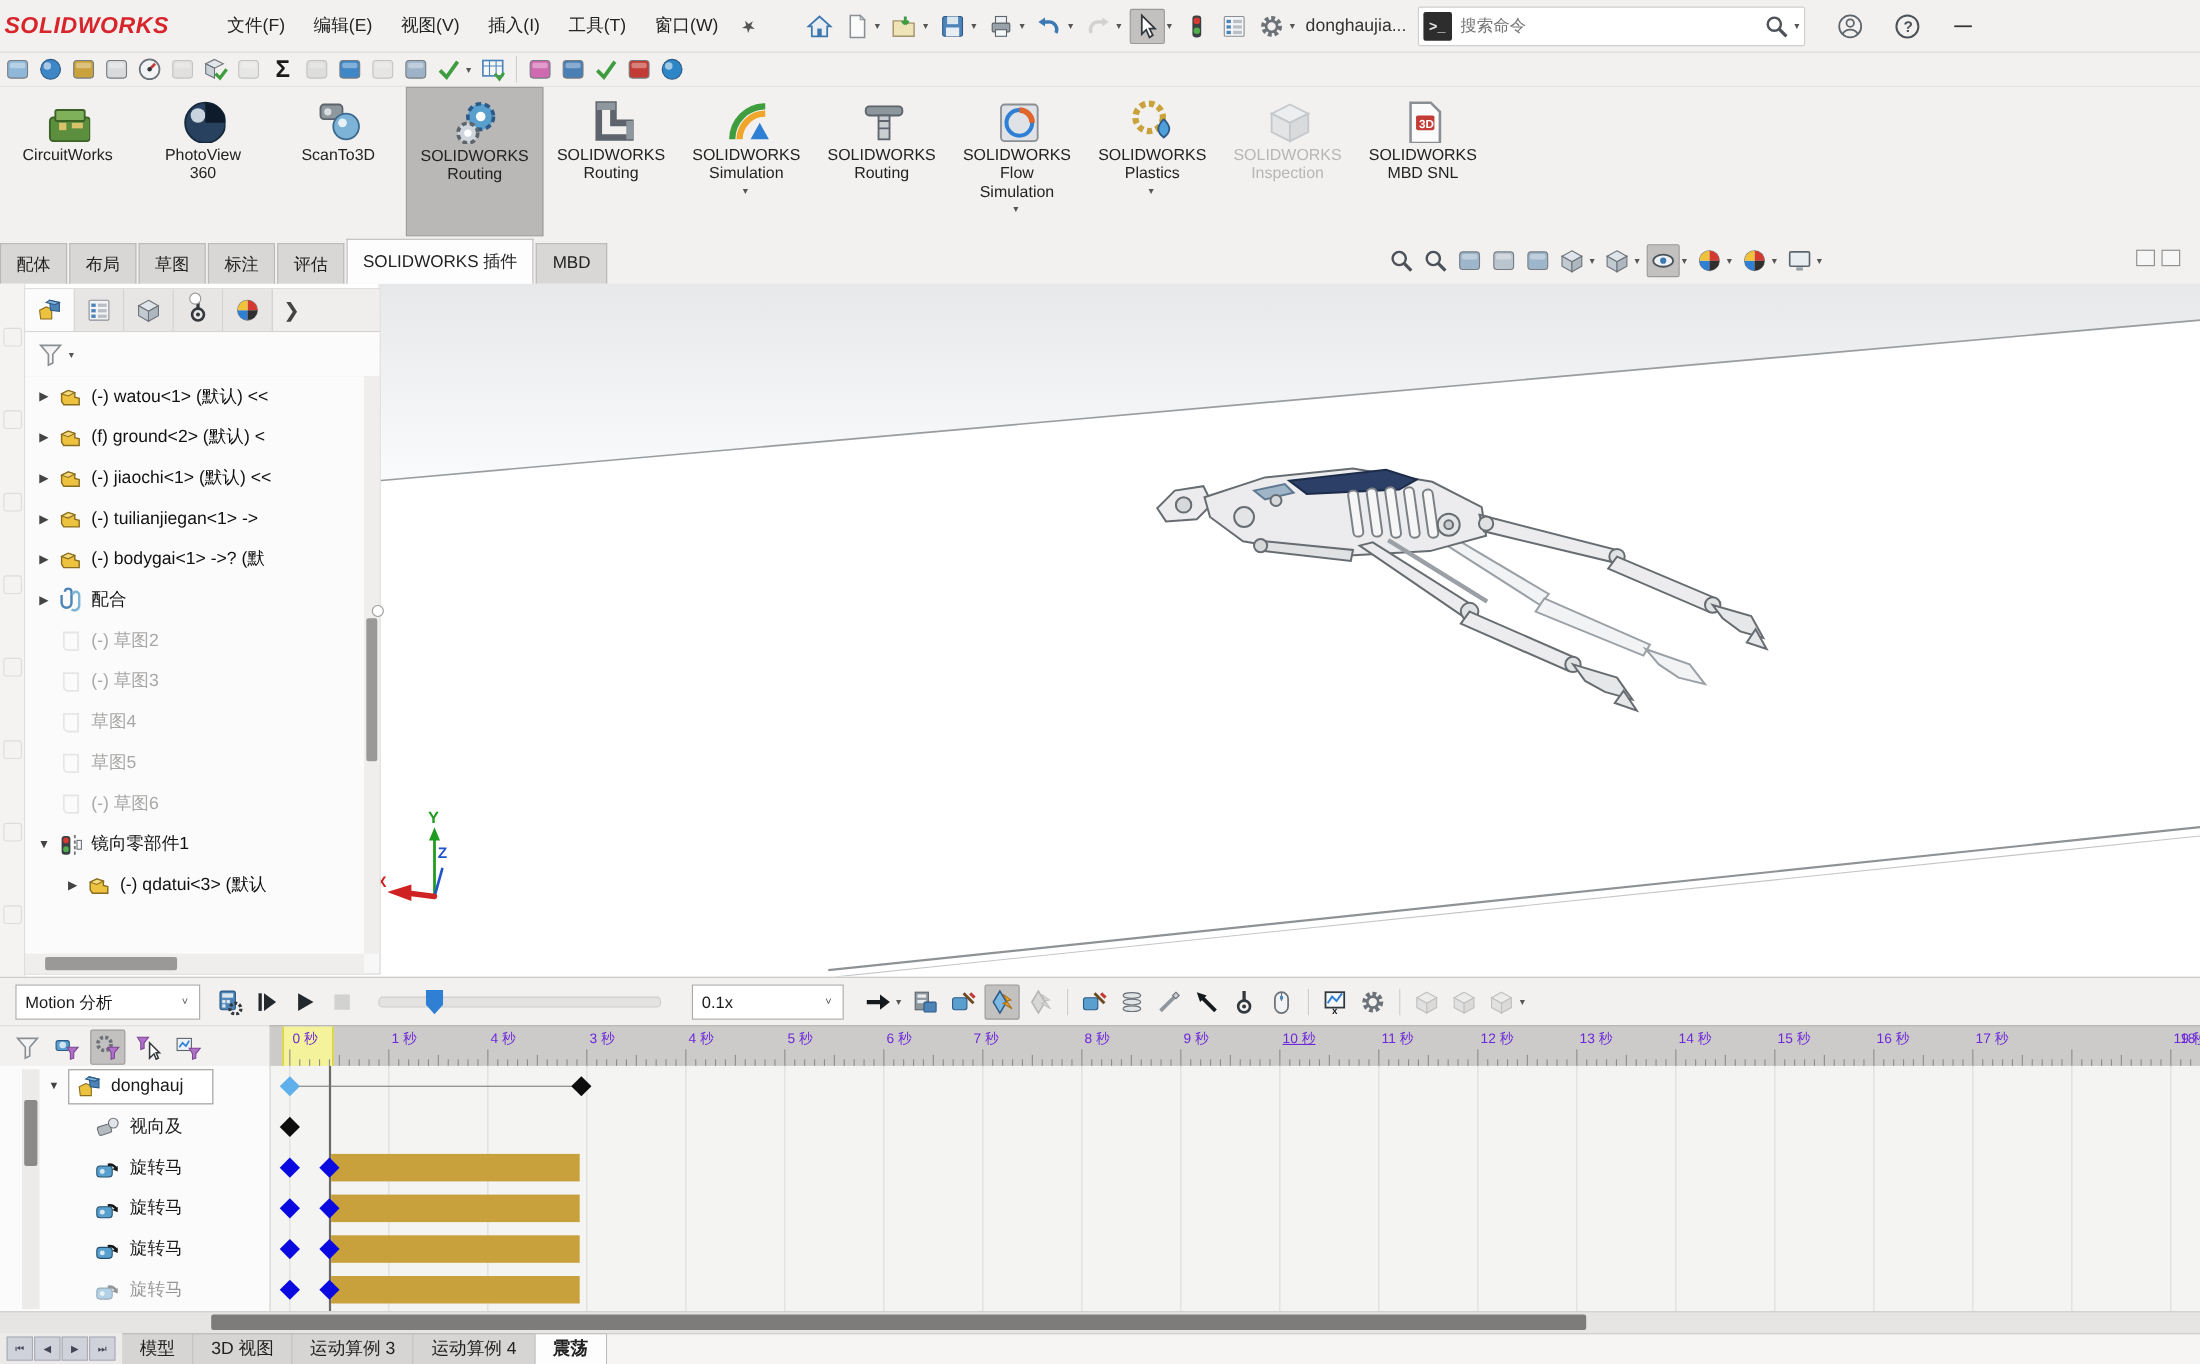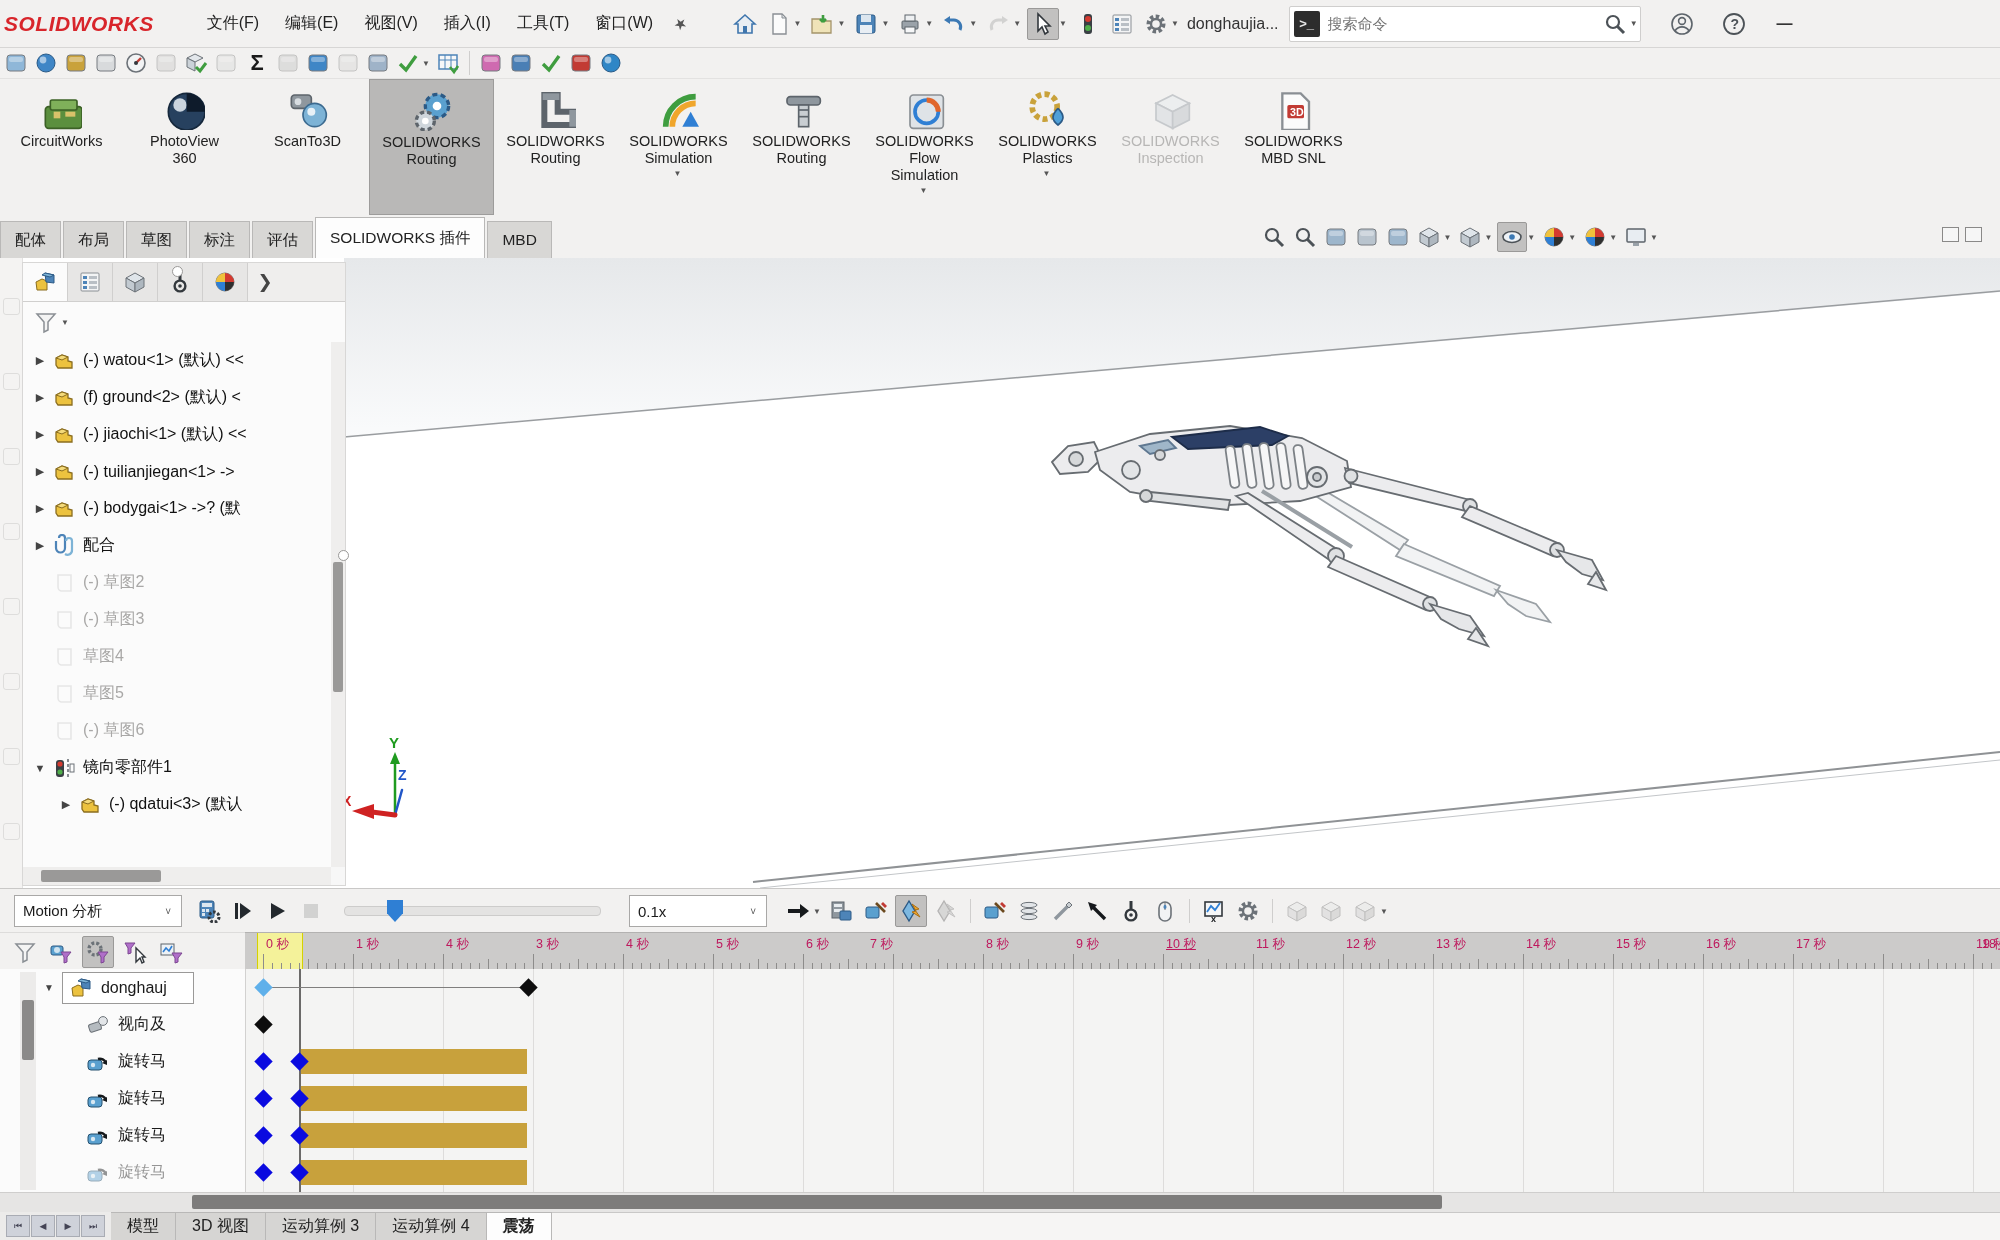--- a/index.html
+++ b/index.html
@@ -65,21 +65,21 @@
   #splitcircle2{left:338px;top:550px;width:9px;height:9px;border:1.5px solid #9a9998;border-radius:50%;background:#fff;}
   
   #motionbar{left:0;top:888px;width:2000px;height:44px;background:#f2f1f0;border-top:1px solid #c9c8c7;display:flex;align-items:center;gap:4px;padding-left:14px;}
   #studysel{width:150px;height:30px;background:#fff;border:1px solid #a9a8a7;display:flex;align-items:center;justify-content:space-between;padding:0 8px;font-size:15px;}
   #speedsel{width:120px;height:30px;background:#fff;border:1px solid #a9a8a7;display:flex;align-items:center;justify-content:space-between;padding:0 8px;font-size:15px;margin-left:10px;}
   #tslider{width:255px;height:8px;background:#e4e3e2;border:1px solid #cdcccb;border-radius:4px;position:relative;margin:0 14px;}
   #tthumb{position:absolute;left:42px;top:-7px;width:16px;height:22px;background:#2f7fd4;clip-path:polygon(0 0,100% 0,100% 60%,50% 100%,0 60%);}
   
   #filtericons{left:0;top:932px;width:245px;height:37px;background:#f2f1f0;display:flex;align-items:center;gap:6px;padding-left:10px;border-top:1px solid #dddcdb;}
   #ruler{left:245px;top:932px;width:1755px;height:37px;background:#cccbca;border-top:1px solid #b3b2b1;overflow:hidden;}
-  .rlabel{position:absolute;top:3px;font-size:12.5px;color:#be185d;white-space:nowrap;}
+  .rlabel{position:absolute;top:3px;font-size:12.5px;color:#6d28d9;white-space:nowrap;}
   .rtick{position:absolute;bottom:0;width:1px;background:#8d8c8b;}
   #rhl{position:absolute;top:0;height:37px;background:#f4f29a;border-left:1px solid #d6d200;border-right:1px solid #d6d200;}
   #tlcanvas{left:245px;top:969px;width:1755px;height:223px;background:#f4f4f3;overflow:hidden;}
   .gline{position:absolute;top:0;bottom:0;width:1px;background:#dddcdb;}
   #curline{position:absolute;top:0;bottom:0;width:1.5px;background:#6b6a69;}
   .key{position:absolute;width:13px;height:13px;transform:rotate(45deg);}
   .kblue{background:#0a0ae0;}
   .kblack{background:#0d0d0d;}
   .klightblue{background:#5fb0ea;}
   .tlbar{position:absolute;height:25px;background:#c8a13c;}
@@ -1102,21 +1102,21 @@
   </div>
 <div id="ruler" class="abs">
     <div id="rhl" style="left: 12px; width: 43.8px;"></div>
     <div class="rlabel" style="left: 21px;">0 秒</div>
     <div class="rlabel" style="left: 111px;">1 秒</div>
     <div class="rlabel" style="left: 201px;">4 秒</div>
     <div class="rlabel" style="left: 291px;">3 秒</div>
     <div class="rlabel" style="left: 381px;">4 秒</div>
     <div class="rlabel" style="left: 471px;">5 秒</div>
     <div class="rlabel" style="left: 561px;">6 秒</div>
-    <div class="rlabel" style="left: 625px; text-align: right;">7 秒</div>
+    <div class="rlabel" style="left: 640px; text-align: right;">7 秒</div>
     <div class="rlabel" style="left: 741px;">8 秒</div>
     <div class="rlabel" style="left: 831px;">9 秒</div>
     <div class="rlabel" style="left: 921px; text-decoration: underline;">10 秒</div>
     <div class="rlabel" style="left: 1011px;">11 秒</div>
     <div class="rlabel" style="left: 1101px;">12 秒</div>
     <div class="rlabel" style="left: 1191px;">13 秒</div>
     <div class="rlabel" style="left: 1281px;">14 秒</div>
     <div class="rlabel" style="left: 1371px;">15 秒</div>
     <div class="rlabel" style="left: 1461px;">16 秒</div>
     <div class="rlabel" style="left: 1551px;">17 秒</div>

